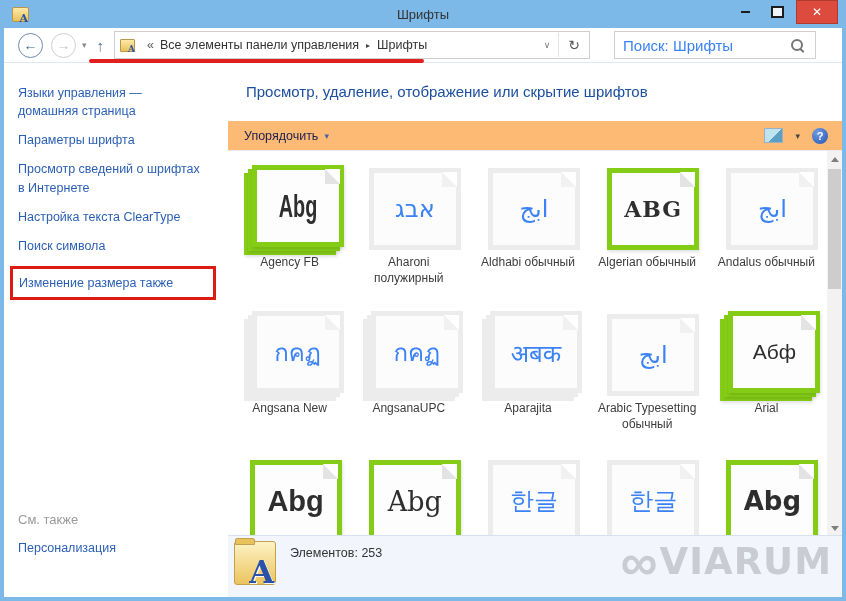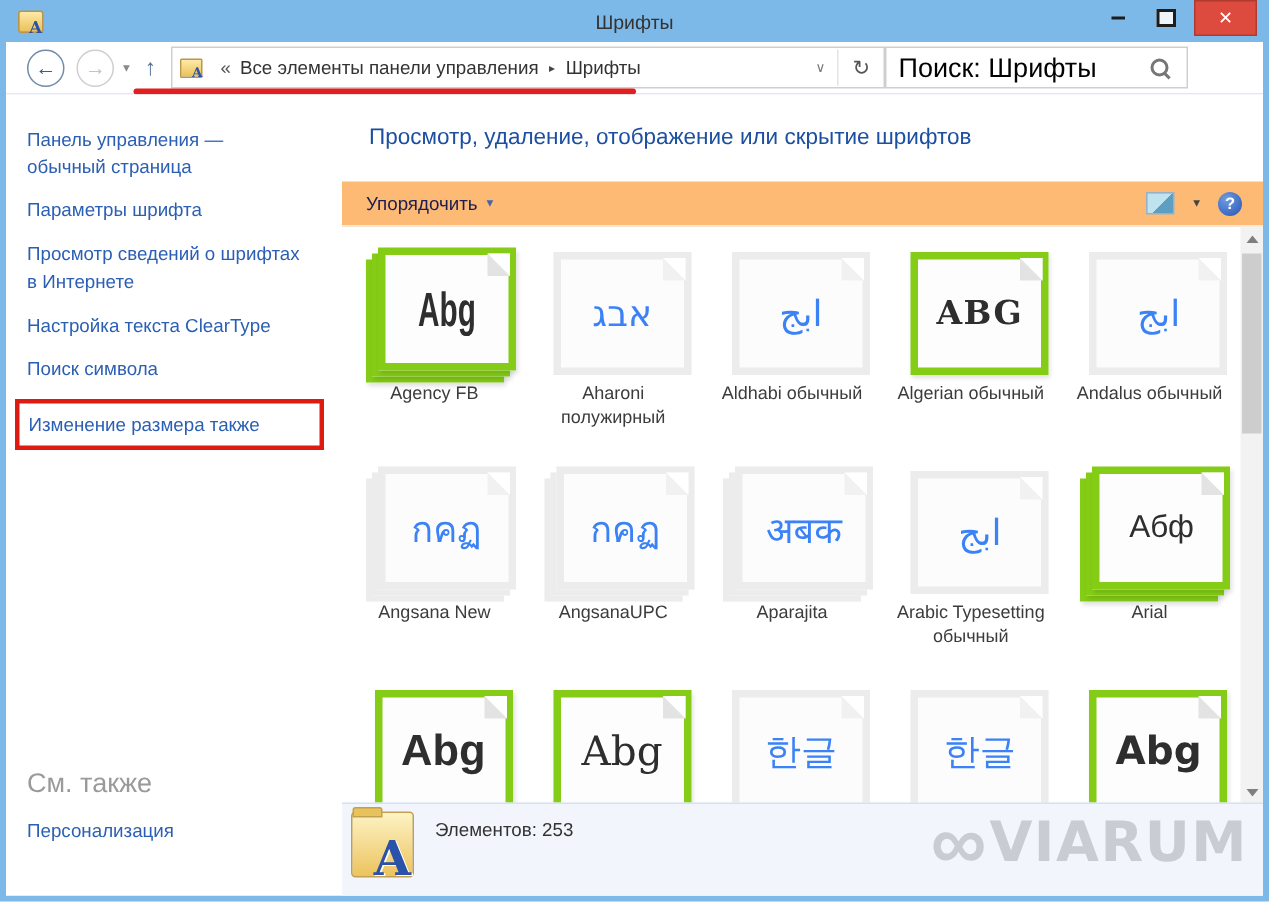--- a/index.html
+++ b/index.html
@@ -23,32 +23,32 @@
   .tiny-drop{color:#8a8a8a;font-size:9px;margin:0 4px 0 6px;}
   .up-arrow{color:#4f6f96;font-size:15px;margin:0 10px 0 6px;font-weight:bold;}
   .addressbar{height:26px;width:474px;border:1px solid #cfcfcf;background:#fff;display:flex;align-items:center;font-size:12.5px;color:#333;}
   .addr-icon{width:13px;height:11px;margin:0 6px 0 5px;position:relative;background:linear-gradient(180deg,#ffe9a8,#e8c25a);border:1px solid #b9964a;border-radius:1px;flex:none;}
   .addr-icon span{position:absolute;right:-1px;bottom:-3px;color:#2a52a8;font-family:"DejaVu Serif",serif;font-size:9px;font-weight:bold;line-height:1;}
   .chev{color:#555;margin:0 6px;}
   .crumb-sep{color:#444;font-size:8px;margin:0 7px;}
   .addr-spacer{flex:1;}
   .addr-v{color:#777;font-size:9px;padding:0 8px;border-left:1px solid transparent;}
   .addr-refresh{color:#555;font-size:14px;padding:0 9px;border-left:1px solid #e4e4e4;height:24px;display:flex;align-items:center;}
-  .searchbox{height:26px;width:200px;border:1px solid #cfcfcf;background:#fff;margin-left:0;display:flex;align-items:center;font-size:18px;color:#000000;}
+  .searchbox{height:26px;width:200px;border:1px solid #cfcfcf;background:#fff;margin-left:24px;display:flex;align-items:center;font-size:15px;color:#3b82f6;}
   .searchbox .ph{flex:1;padding-left:8px;}
   .mag{width:8px;height:8px;border:2px solid #767676;border-radius:50%;position:relative;margin-right:12px;flex:none;}
   .mag::after{content:"";position:absolute;width:2px;height:5px;background:#767676;transform:rotate(-45deg);left:8px;top:7px;}
   .red-underline{position:absolute;left:85px;top:31px;width:335px;height:4px;background:#e11f1f;border-radius:2px;}
   
   .bodyarea{position:absolute;left:4px;right:4px;top:63px;bottom:4px;background:#fff;}
   .sidebar{position:absolute;left:0;top:0;width:224px;bottom:0;background:#fff;padding-top:21px;box-sizing:border-box;}
   .side-link{color:#2b5fb4;font-size:12.5px;line-height:1.45;margin:0 10px 11px 14px;width:186px;cursor:pointer;}
   .side-link.boxed{border:3px solid #de1b12;padding:5px 6px;margin-left:6px;width:188px;}
   .see-also{margin-top:212px;}
-  .see-also-header{color:#9a9a9a;font-size:18px;margin:0 0 12px 14px;}
+  .see-also-header{color:#9a9a9a;font-size:13px;margin:0 0 12px 14px;}
   
   .content{position:absolute;left:224px;right:0;top:0;bottom:0;background:#fff;}
   .page-heading{color:#1d4fa0;font-size:15px;margin:20px 0 0 18px;}
   .toolbar{position:absolute;left:0;right:0;top:58px;height:29px;background:#fdba74;border-bottom:1px solid #ebebeb;display:flex;align-items:center;}
   .organize{font-size:12.5px;color:#1d1d4f;margin-left:16px;display:flex;align-items:center;gap:6px;}
   .organize .d{color:#4466a8;font-size:9px;}
   .tb-right{position:absolute;right:14px;display:flex;align-items:center;gap:12px;}
   .views-icon{width:17px;height:13px;border:1px solid #9ab0c4;background:linear-gradient(135deg,#bfe3ef 55%,#5d9fc2 55%);}
   .tb-drop{color:#444;font-size:9px;}
   .help-icon{width:16px;height:16px;border-radius:50%;background:radial-gradient(circle at 35% 30%,#6f9ce0,#2753b5);color:#fff;font-size:11px;font-weight:bold;display:flex;align-items:center;justify-content:center;}
@@ -134,21 +134,21 @@
       <span class="ph">Поиск: Шрифты</span>
       <span class="mag"></span>
     </div>
     <div class="red-underline"></div>
   </div>
 
   <div class="bodyarea">
 
     <div class="sidebar">
       <div id="side-links">
-          <div class="side-link">Панель управления — обычный страница</div>
+          <div class="side-link">Языки управления — домашняя страница</div>
           <div class="side-link">Параметры шрифта</div>
           <div class="side-link">Просмотр сведений о шрифтах в Интернете</div>
           <div class="side-link">Настройка текста ClearType</div>
           <div class="side-link">Поиск символа</div>
           <div class="side-link boxed">Изменение размера также</div>
         </div>
       <div class="see-also">
         <div class="see-also-header">См. также</div>
         <div id="see-also-links">
             <div class="side-link">Персонализация</div>

